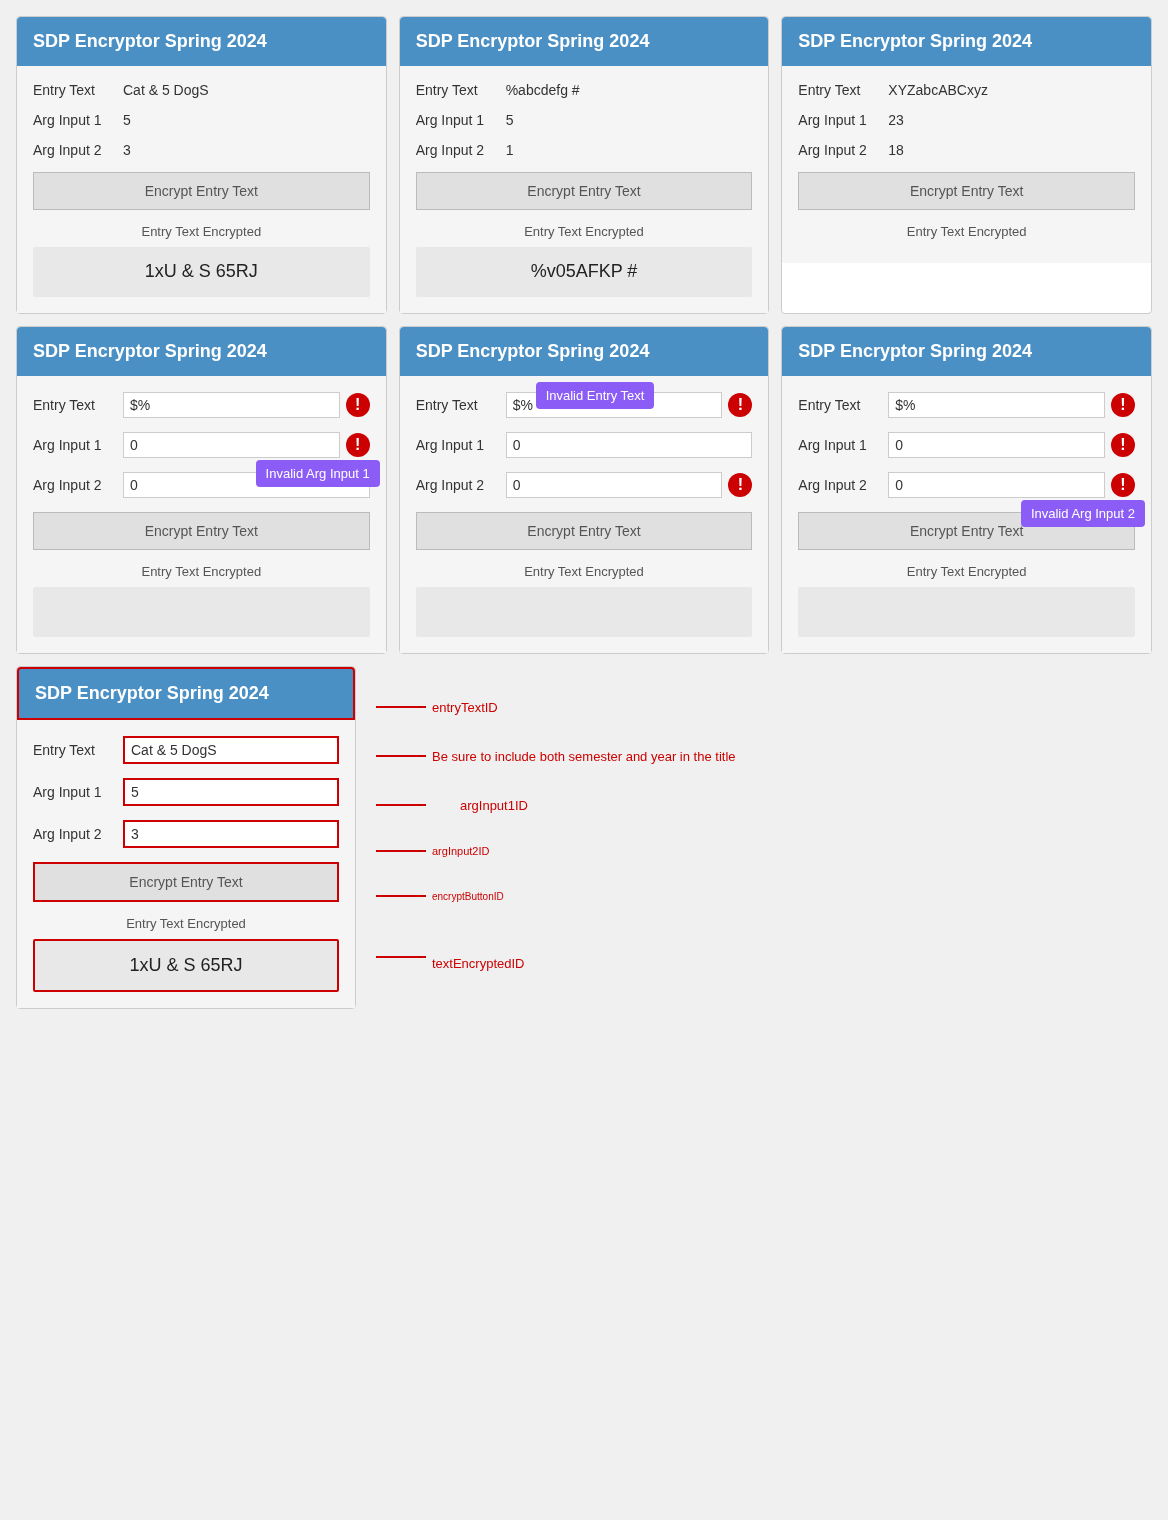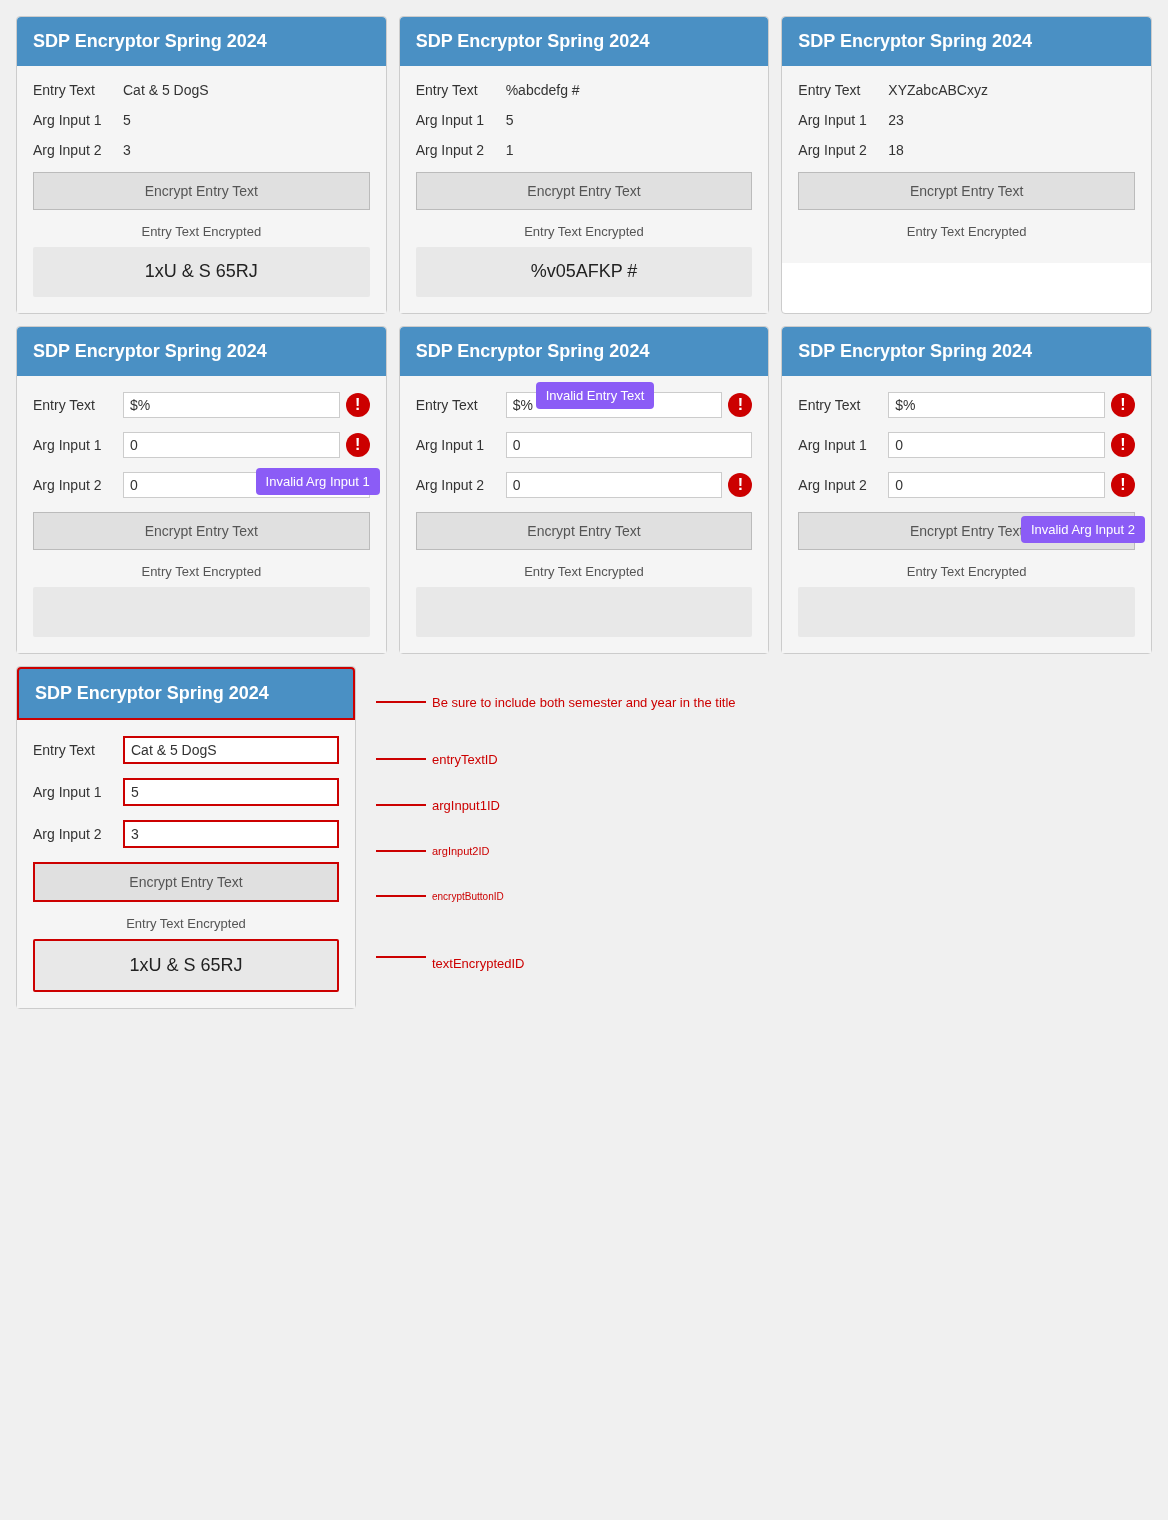--- a/index.html
+++ b/index.html
@@ -89,31 +89,31 @@
       color: #fff;
       font-size: 13px;
       padding: 6px 10px;
       border-radius: 4px;
       white-space: nowrap;
       z-index: 10;
     }
 
     .tooltip-arg1 {
       right: -10px;
-      top: 36px;
+      top: 28px;
     }
 
     .tooltip-entry {
       left: 120px;
       top: -10px;
     }
 
     .tooltip-arg2 {
       right: -10px;
-      top: 44px;
+      top: 28px;
     }
 
     .encrypt-btn {
       display: block;
       width: 100%;
       background: #e0e0e0;
       border: 1px solid #bbb;
       padding: 10px;
       font-size: 14px;
       color: #555;
@@ -383,37 +383,37 @@
         <input class="ann-input" value="3" style="">
       </div>
       <button class="ann-encrypt-btn">Encrypt Entry Text</button>
       <div class="result-label">Entry Text Encrypted</div>
       <div class="ann-result-box">1xU &amp; S 65RJ</div>
     </div>
   </div>
 
   <div style="margin-left: 20px; display: flex; flex-direction: column; justify-content: flex-start; padding-top: 10px;">
 
+    <div style="display:flex; align-items:center; height: 46px; margin-top: 8px;">
+      <div style="width:50px; height:2px; background:#cc0000;"></div>
+      <span style="color:#cc0000; font-size:13px; margin-left:6px;">entryTextID</span>
+    </div>
+
     <div style="display:flex; align-items:center; height: 52px;">
       <div style="width:50px; height:2px; background:#cc0000;"></div>
       <span style="color:#cc0000; font-size:13px; margin-left:6px;">Be sure to include both semester and year in the title</span>
     </div>
 
-    <div style="display:flex; align-items:center; height: 46px; margin-top: 8px;">
-      <div style="width:50px; height:2px; background:#cc0000;"></div>
-      <span style="color:#cc0000; font-size:13px; margin-left:6px;">entryTextID</span>
+    <div style="display:flex; align-items:center; height: 46px; margin-top: 0px; gap: 28px;">
+      <div style="width:50px; height:2px; background:#cc0000;"></div>
+      <span style="color:#cc0000; font-size:13px; margin-left:6px;">argInput1ID</span>
     </div>
 
     <div style="display:flex; align-items:center; height: 46px; margin-top: 0px;">
       <div style="width:50px; height:2px; background:#cc0000;"></div>
-      <span style="color:#cc0000; font-size:13px; margin-left:6px;">argInput1ID</span>
-    </div>
-
-    <div style="display:flex; align-items:center; height: 46px; margin-top: 0px;">
-      <div style="width:50px; height:2px; background:#cc0000;"></div>
       <span style="color:#cc0000; font-size:11px; margin-left:6px;">argInput2ID</span>
     </div>
 
     <div style="display:flex; align-items:center; height: 44px; margin-top: 0px;">
       <div style="width:50px; height:2px; background:#cc0000;"></div>
       <span style="color:#cc0000; font-size:10px; margin-left:6px;">encryptButtonID</span>
     </div>
 
     <div style="height: 28px;"></div>
 

